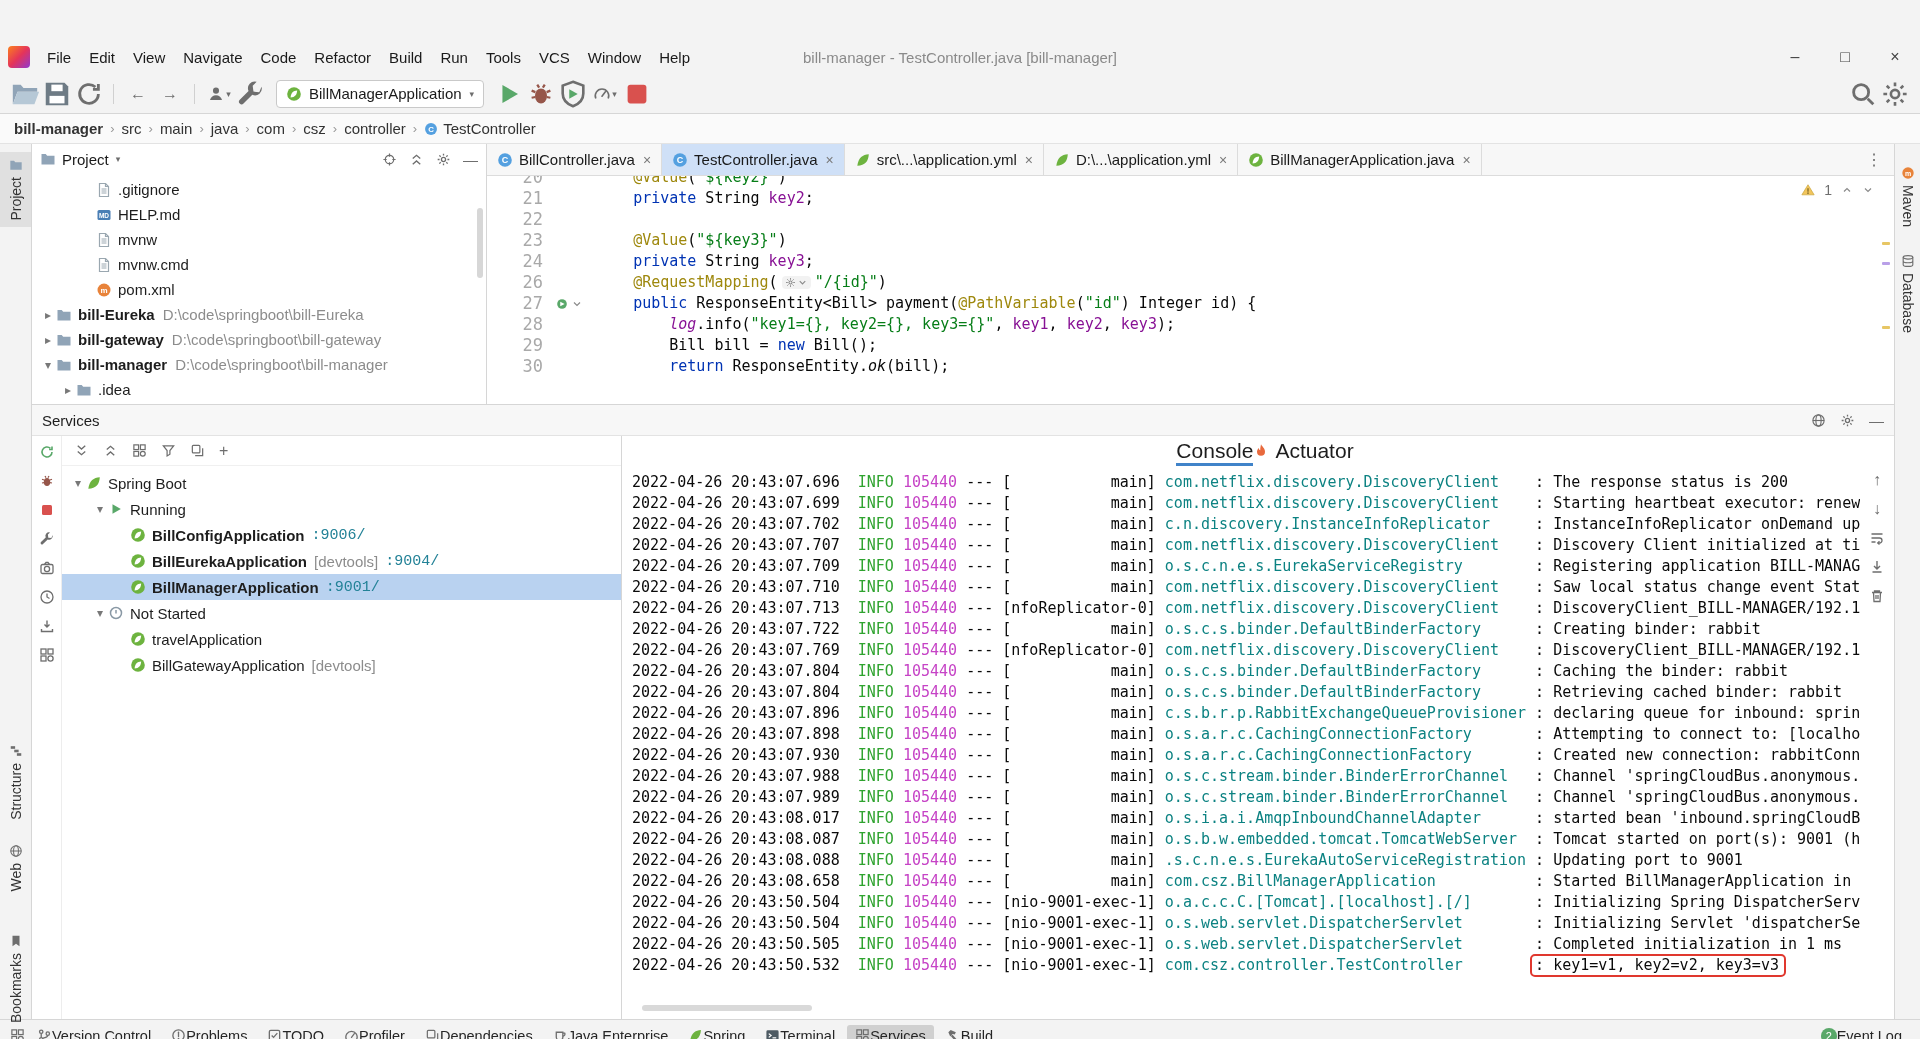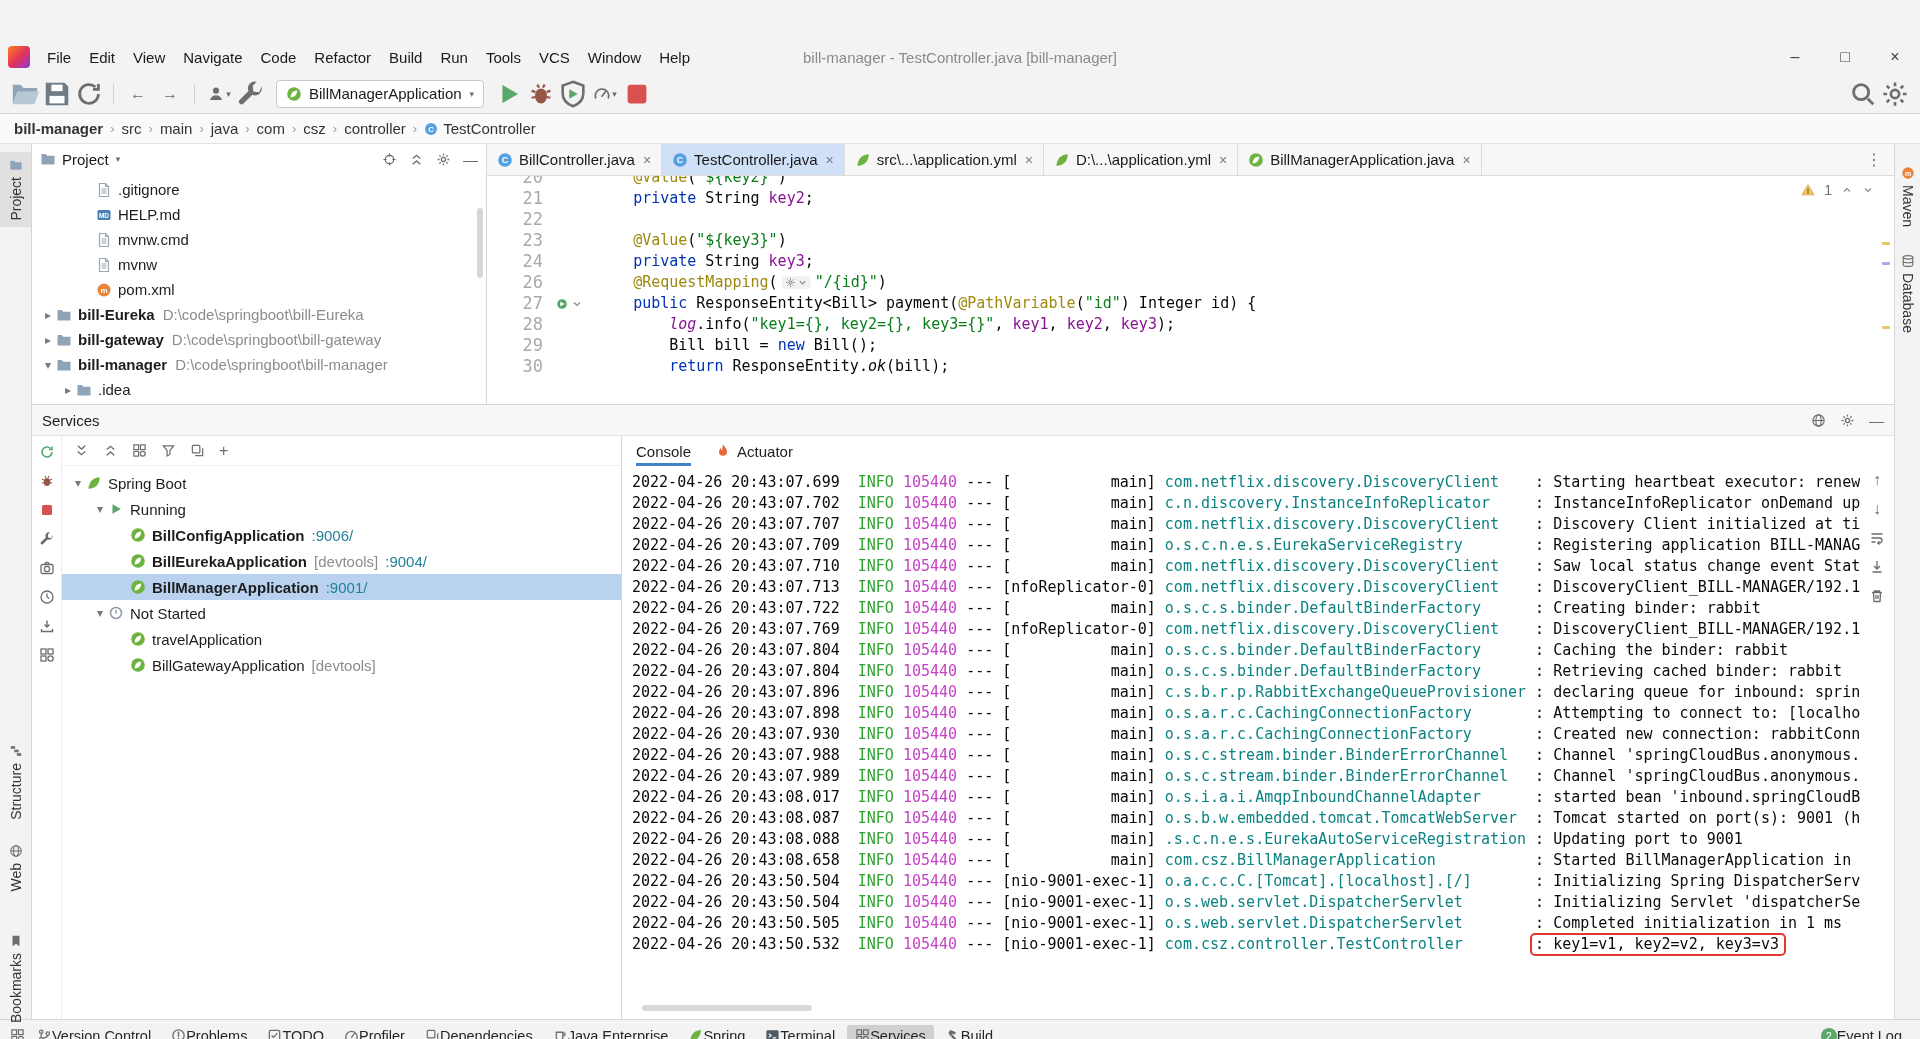--- a/index.html
+++ b/index.html
@@ -88,23 +88,23 @@
   .services-header .hicons { margin-left:auto; display:flex; gap:14px; align-items:center; color:#6e6e6e; }
   .services-body { flex:1; display:flex; min-height:0; }
   .svc-left-icons { width:30px; border-right:1px solid #ededed; display:flex; flex-direction:column; align-items:center; padding-top:8px; gap:13px; flex:none; }
   .svc-tree-wrap { width:560px; display:flex; flex-direction:column; border-right:1px solid #d6d6d6; flex:none; }
   .svc-toolbar { height:30px; display:flex; align-items:center; gap:14px; padding:0 12px; border-bottom:1px solid #f0f0f0; flex:none; }
   .svc-tree { flex:1; padding-top:4px; overflow:hidden; }
   .srow { height:26px; display:flex; align-items:center; font-size:15px; white-space:nowrap; }
   .srow.selected { background:#b9d2f0; }
   .svc-label { margin-left:6px; }
   .svc-suffix { color:#8c8c8c; margin-left:7px; }
-  .svc-port { color:#238297; margin-left:7px; }
+  .svc-port { color:#238297; margin-left:7px;font-family:Liberation Mono, monospace; }
   .console { flex:1; display:flex; flex-direction:column; min-width:0; background:#fff; position:relative; }
-  .console-tabs { height:30px; display:flex; align-items:center; padding-left:14px; gap:24px; font-size:15px; flex:none; }
+  .console-tabs { height:30px; display:flex; align-items:center; padding-left:14px; font-size:21px; flex:none;justify-content:center; }
   .ctab { display:flex; align-items:center; gap:6px; height:100%; border-bottom:3px solid transparent; padding-top:3px; }
   .ctab.active { border-bottom-color:#4083c9; }
   .console-main { flex:1; display:flex; min-height:0; }
   .console-out { flex:1; overflow:hidden; padding:6px 0 0 10px; font-family:"DejaVu Sans Mono",monospace; font-size:15px; line-height:21px; color:#0a0a0a; }
   .cline { white-space:pre; height:21px; }
   .c-lvl { color:#2fa32f; } .c-pid { color:#c643c6; } .c-log { color:#0c8282; }
   .c-hl { border:2px solid #e0382e; border-radius:5px; padding:0 5px 1px 3px; margin-left:-5px; }
   .console-icons { width:34px; display:flex; flex-direction:column; align-items:center; padding-top:6px; gap:13px; flex:none; }
   .hscroll { position:absolute; bottom:8px; left:20px; width:170px; height:6px; border-radius:3px; background:#d9d9d9; }
 
@@ -367,32 +367,32 @@
               </div>
               <div class="trow" style="padding-left:48px">
                 <span class="tree-arrow"></span>
                 <span class="icn icn16">
                   <svg viewBox="0 0 16 16">
                     <path d="M3.5 1.5h6l3 3v10h-9z" fill="#fff" stroke="#9aa7b0" stroke-width="1.2"></path>
                     <path d="M9.5 1.5v3h3" fill="none" stroke="#9aa7b0" stroke-width="1.2"></path>
                     <path d="M5.5 7h5M5.5 9h5M5.5 11h5" stroke="#9aa7b0" stroke-width="1"></path>
                   </svg>
                 </span>
-                <span class="tree-label ">mvnw.cmd</span>
+                <span class="tree-label ">mvnw</span>
               </div>
               <div class="trow" style="padding-left:48px">
                 <span class="tree-arrow"></span>
                 <span class="icn icn16">
                   <svg viewBox="0 0 16 16">
                     <path d="M3.5 1.5h6l3 3v10h-9z" fill="#fff" stroke="#9aa7b0" stroke-width="1.2"></path>
                     <path d="M9.5 1.5v3h3" fill="none" stroke="#9aa7b0" stroke-width="1.2"></path>
                     <path d="M5.5 7h5M5.5 9h5M5.5 11h5" stroke="#9aa7b0" stroke-width="1"></path>
                   </svg>
                 </span>
-                <span class="tree-label ">mvnw</span>
+                <span class="tree-label ">mvnw.cmd</span>
               </div>
               <div class="trow" style="padding-left:48px">
                 <span class="tree-arrow"></span>
                 <span class="icn icn16">
                   <svg viewBox="0 0 16 16">
                     <circle cx="8" cy="8" r="6.5" fill="#e8833a"></circle>
                     <text x="8" y="11" text-anchor="middle" font-size="8" font-weight="bold" fill="#fff" font-family="sans-serif">m</text>
                   </svg>
                 </span>
                 <span class="tree-label ">pom.xml</span>
@@ -745,20 +745,21 @@
                   <span class="icn icn16">
                     <svg viewBox="0 0 16 16">
                       <path d="M8 1.3C9.2 3.8 12 5.4 12 8.8a4 4 0 0 1-8 0c0-1.7.8-2.8 1.8-3.8.1 1.1.6 1.9 1.5 2.3C7.1 5.6 7.6 3.5 8 1.3z" fill="#e8693c"></path>
                     </svg>
                   </span>
                   <span>Actuator</span>
                 </div>
               </div>
             <div class="console-main">
               <div class="console-out">
+                  <div class="cline"><span class="c-time">2022-04-26 20:43:07.696</span>  <span class="c-lvl">INFO</span> <span class="c-pid">105440</span> --- [           main] <span class="c-log">com.netflix.discovery.DiscoveryClient   </span> : The response status is 200</div>
                   <div class="cline"><span class="c-time">2022-04-26 20:43:07.699</span>  <span class="c-lvl">INFO</span> <span class="c-pid">105440</span> --- [           main] <span class="c-log">com.netflix.discovery.DiscoveryClient   </span> : Starting heartbeat executor: renew</div>
                   <div class="cline"><span class="c-time">2022-04-26 20:43:07.702</span>  <span class="c-lvl">INFO</span> <span class="c-pid">105440</span> --- [           main] <span class="c-log">c.n.discovery.InstanceInfoReplicator    </span> : InstanceInfoReplicator onDemand upd</div>
                   <div class="cline"><span class="c-time">2022-04-26 20:43:07.707</span>  <span class="c-lvl">INFO</span> <span class="c-pid">105440</span> --- [           main] <span class="c-log">com.netflix.discovery.DiscoveryClient   </span> : Discovery Client initialized at tim</div>
                   <div class="cline"><span class="c-time">2022-04-26 20:43:07.709</span>  <span class="c-lvl">INFO</span> <span class="c-pid">105440</span> --- [           main] <span class="c-log">o.s.c.n.e.s.EurekaServiceRegistry       </span> : Registering application BILL-MANAGE</div>
                   <div class="cline"><span class="c-time">2022-04-26 20:43:07.710</span>  <span class="c-lvl">INFO</span> <span class="c-pid">105440</span> --- [           main] <span class="c-log">com.netflix.discovery.DiscoveryClient   </span> : Saw local status change event Statu</div>
                   <div class="cline"><span class="c-time">2022-04-26 20:43:07.713</span>  <span class="c-lvl">INFO</span> <span class="c-pid">105440</span> --- [nfoReplicator-0] <span class="c-log">com.netflix.discovery.DiscoveryClient   </span> : DiscoveryClient_BILL-MANAGER/192.16</div>
                   <div class="cline"><span class="c-time">2022-04-26 20:43:07.722</span>  <span class="c-lvl">INFO</span> <span class="c-pid">105440</span> --- [           main] <span class="c-log">o.s.c.s.binder.DefaultBinderFactory     </span> : Creating binder: rabbit</div>
                   <div class="cline"><span class="c-time">2022-04-26 20:43:07.769</span>  <span class="c-lvl">INFO</span> <span class="c-pid">105440</span> --- [nfoReplicator-0] <span class="c-log">com.netflix.discovery.DiscoveryClient   </span> : DiscoveryClient_BILL-MANAGER/192.16</div>
                   <div class="cline"><span class="c-time">2022-04-26 20:43:07.804</span>  <span class="c-lvl">INFO</span> <span class="c-pid">105440</span> --- [           main] <span class="c-log">o.s.c.s.binder.DefaultBinderFactory     </span> : Caching the binder: rabbit</div>
                   <div class="cline"><span class="c-time">2022-04-26 20:43:07.804</span>  <span class="c-lvl">INFO</span> <span class="c-pid">105440</span> --- [           main] <span class="c-log">o.s.c.s.binder.DefaultBinderFactory     </span> : Retrieving cached binder: rabbit</div>

